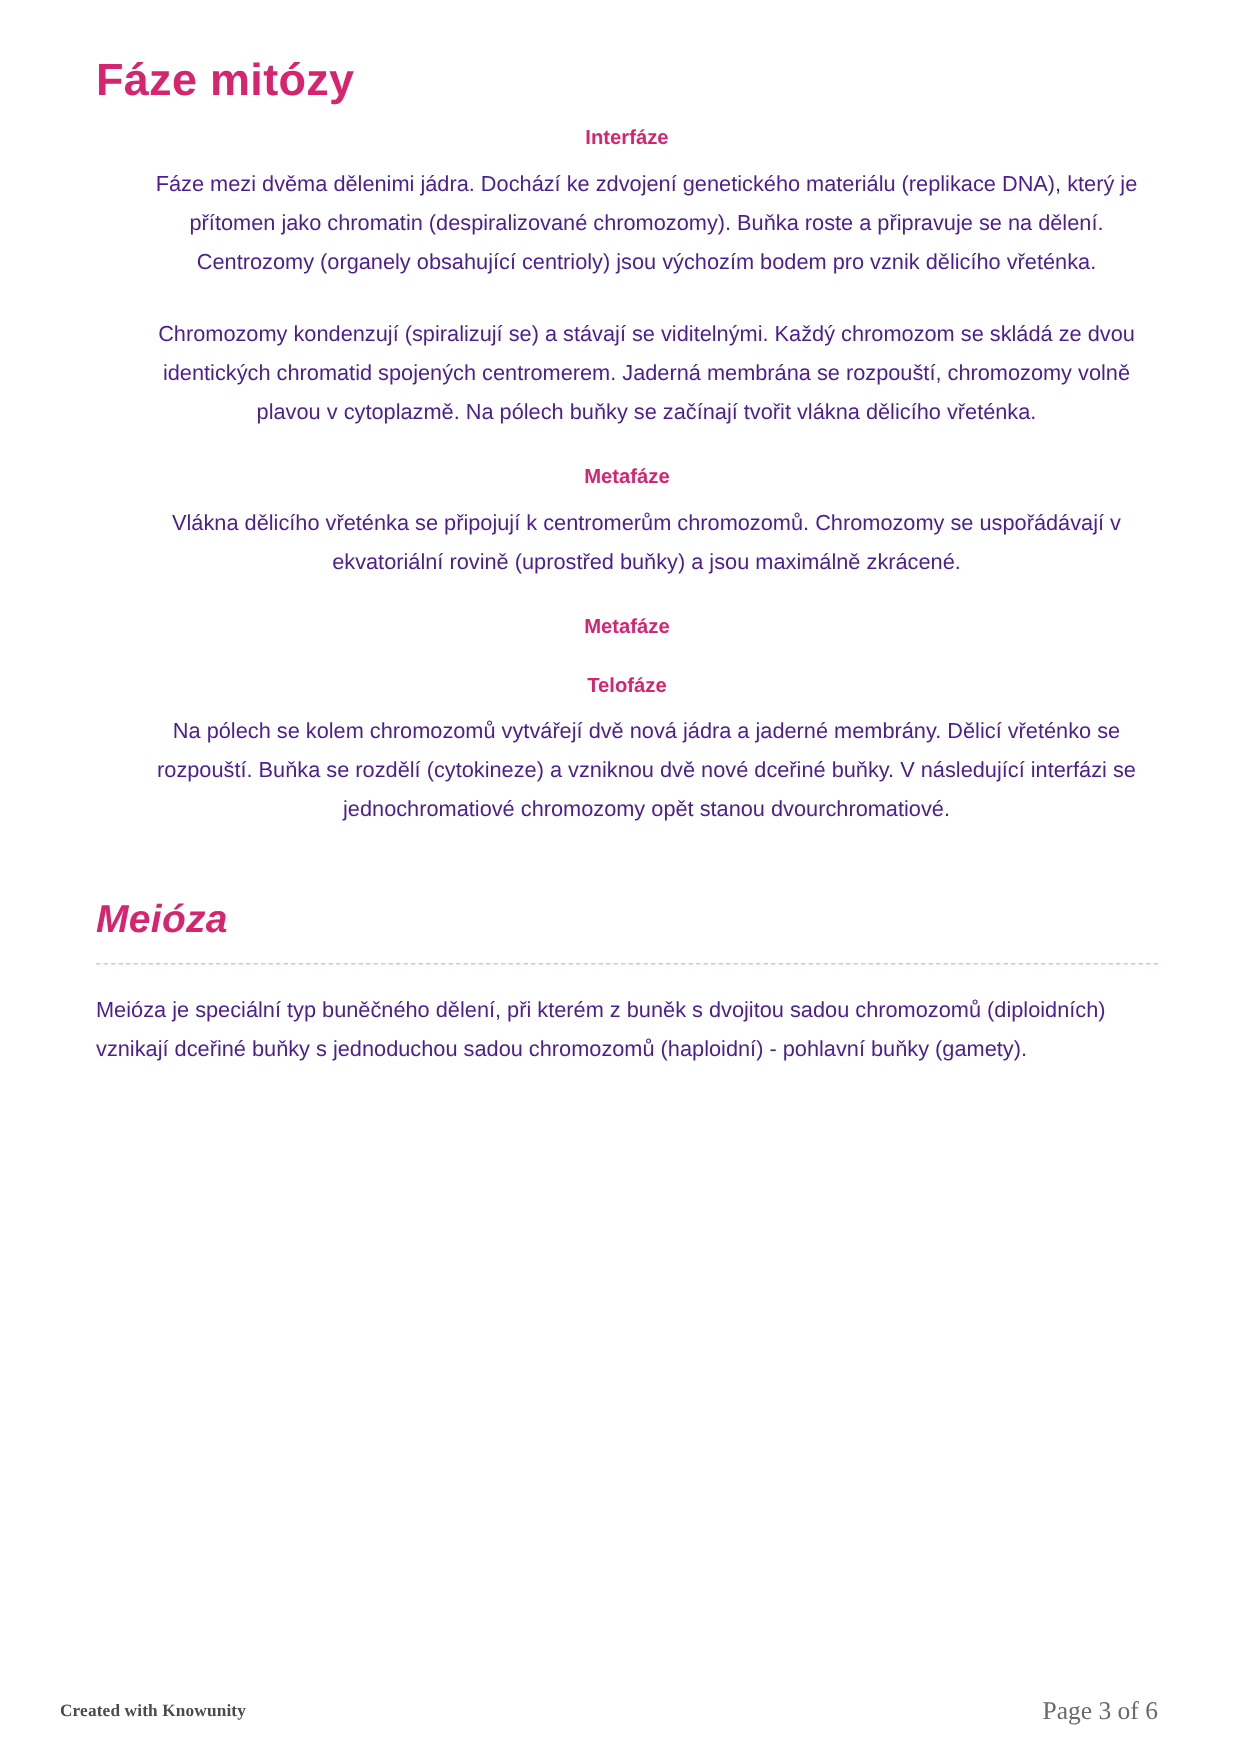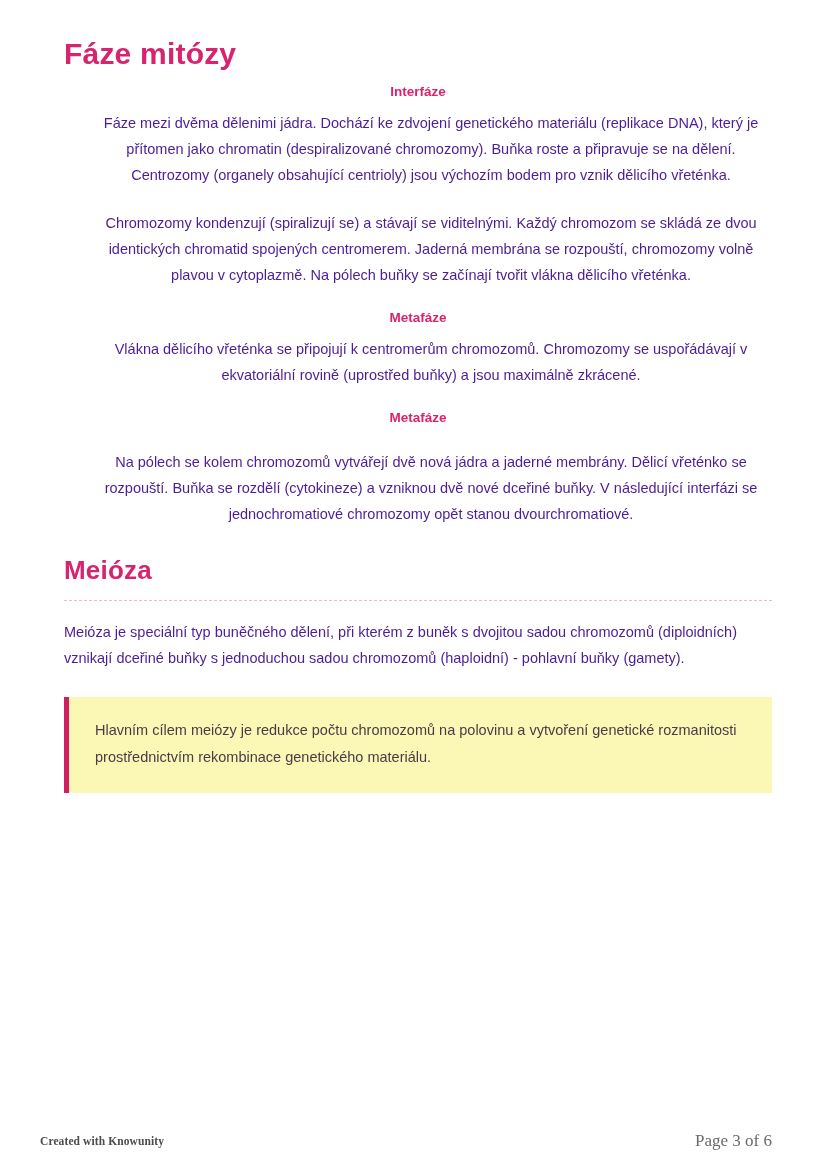--- a/index.html
+++ b/index.html
@@ -27,23 +27,24 @@
   .h1 {
     font-size: 30px;
     font-weight: bold;
     color: #d6246e;
     letter-spacing: 0.2px;
     margin: 0 0 12px 0;
     line-height: 1.2;
   }
   .h1.second {
     font-size: 26px;
-    margin-top: 28px;
+    margin-top: 44px;
     margin-bottom: 0;
     padding-bottom: 8px;
+    font-style: italic;
   }
   .divider {
     border: 0;
     border-top: 1px dashed #f0b8cc;
     margin: 6px 0 18px 0;
   }
 
   .h2 {
     font-size: 13.5px;
     font-weight: bold;
@@ -130,30 +131,28 @@
   <div class="phase-block">
     <h2 class="h2">Metafáze</h2>
     <p class="para">Vlákna dělicího vřeténka se připojují k centromerům chromozomů. Chromozomy se uspořádávají v ekvatoriální rovině (uprostřed buňky) a jsou maximálně zkrácené.</p>
   </div>
 
   <div class="phase-block">
     <h2 class="h2">Metafáze</h2>
   </div>
 
   <div class="phase-block">
+    <h2 class="h2">Telofáze</h2>
     <p class="para">Na pólech se kolem chromozomů vytvářejí dvě nová jádra a jaderné membrány. Dělicí vřeténko se rozpouští. Buňka se rozdělí (cytokineze) a vzniknou dvě nové dceřiné buňky. V následující interfázi se jednochromatiové chromozomy opět stanou dvourchromatiové.</p>
   </div>
 
   <h1 class="h1 second">Meióza</h1>
   <hr class="divider">
 
   <p class="para noindent intro">Meióza je speciální typ buněčného dělení, při kterém z buněk s dvojitou sadou chromozomů (diploidních) vznikají dceřiné buňky s jednoduchou sadou chromozomů (haploidní) - pohlavní buňky (gamety).</p>
 
-  <div class="callout">
-    <p>Hlavním cílem meiózy je redukce počtu chromozomů na polovinu a vytvoření genetické rozmanitosti prostřednictvím rekombinace genetického materiálu.</p>
-  </div>
 
 </div>
 
 <div class="footer">
   <span class="footer-left">Created with Knowunity</span>
   <span class="footer-right">Page 3 of 6</span>
 </div>
 
 </body></html>

